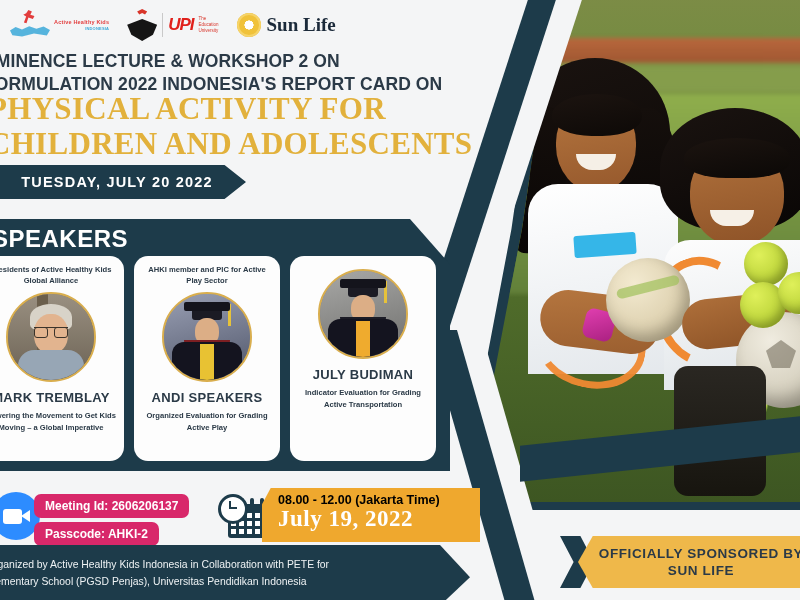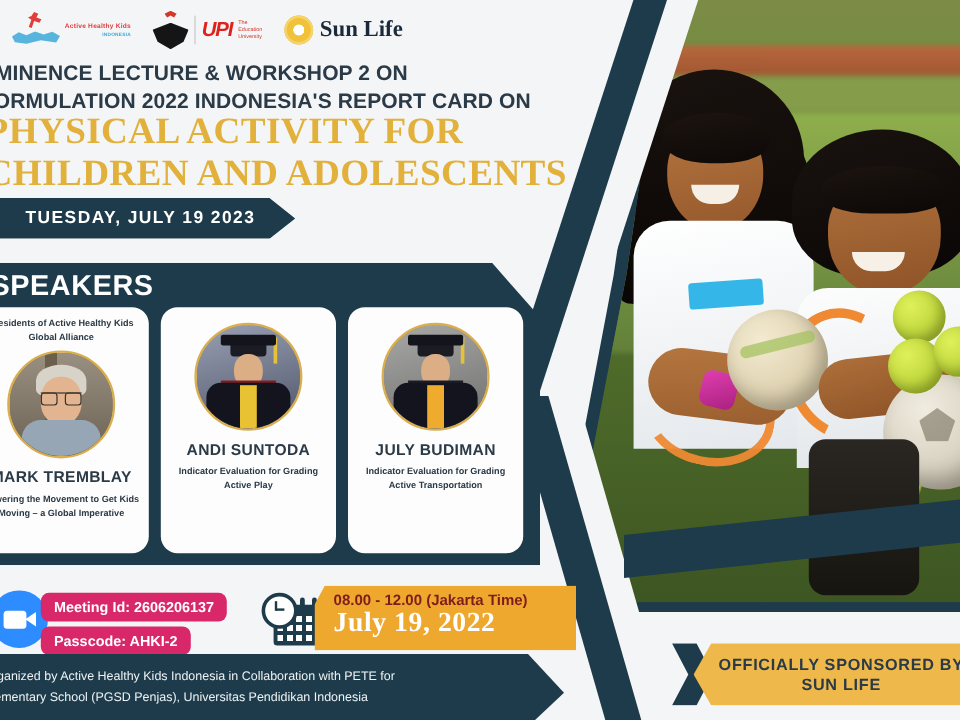--- a/index.html
+++ b/index.html
@@ -212,21 +212,21 @@
              mask:repeating-linear-gradient(180deg,#000 0 5px,transparent 5px 8px);}
   .cal-tab{position:absolute;width:4px;height:8px;background:#1d3b4a;top:6px;border-radius:2px;}
   .clock{position:absolute;left:0px;top:2px;width:24px;height:24px;border-radius:50%;
      background:#fff;border:3px solid #1d3b4a;}
   .clock::before{content:"";position:absolute;left:8px;top:4px;width:2px;height:8px;background:#1d3b4a;}
   .clock::after{content:"";position:absolute;left:9px;top:10px;width:7px;height:2px;background:#1d3b4a;}
 
   .timebox{position:absolute;left:262px;top:488px;width:218px;height:54px;background:#efa82e;
      clip-path:polygon(4% 0,100% 0,100% 100%,0 100%,0 30%);
      padding:5px 0 0 16px;box-sizing:border-box;}
-  .time-top{font-size:12.5px;color:#7f1d1d;font-weight:600;}
+  .time-top{font-size:12.5px;color:#000000;font-weight:600;}
   .time-date{font-family:"Liberation Serif", serif;font-size:23px;font-weight:bold;color:#fff;line-height:1.05;letter-spacing:.5px;}
 
   .org-panel{position:absolute;left:-30px;top:545px;width:500px;height:70px;background:#1d3b4a;
      clip-path:polygon(0 0, 94% 0, 100% 46%, 92% 100%, 0 100%);}
   .org-text{position:absolute;left:-14px;top:556px;width:420px;font-size:10.4px;color:#eef2f4;line-height:1.65;}
 
   .spons{position:absolute;left:578px;top:536px;width:246px;height:52px;background:#efb84a;
      clip-path:polygon(6% 0,100% 0,100% 100%,6% 100%,0 50%);
      display:flex;flex-direction:column;align-items:center;justify-content:center;}
   .spons div{font-size:13.5px;font-weight:bold;color:#2b3a47;letter-spacing:.6px;white-space:nowrap;}
@@ -317,53 +317,54 @@
   <div class="kicker">
     <div>EMINENCE LECTURE &amp; WORKSHOP 2 ON</div>
     <div>FORMULATION 2022 INDONESIA'S  REPORT CARD ON</div>
   </div>
   <div class="maintitle">
     <div>PHYSICAL ACTIVITY FOR</div>
     <div>CHILDREN AND ADOLESCENTS</div>
   </div>
 
   <div class="datebar">
-    <span>TUESDAY, JULY 19 2023</span>
+    <span>TUESDAY, JULY 20 2022</span>
   </div>
 
   <div class="spk-panel"></div>
   <div class="spk-title">SPEAKERS</div>
 
   <div class="cards">
     <div class="card">
       <div class="card-role">Presidents of Active Healthy Kids Global Alliance</div>
       <div class="avatar av-mark">
         <div class="bg"></div>
           <div class="hair"></div>
           <div class="face"></div>
           <div class="glass"></div>
           <div class="shirt"></div>
       </div>
       <div class="card-name">MARK TREMBLAY</div>
       <div class="card-topic">Powering the Movement to Get Kids Moving – a Global Imperative</div>
     </div>
 
     <div class="card">
+      <div class="card-role">AHKI member and PIC for Active Play Sector</div>
       <div class="avatar av-grad">
         <div class="bg"></div>
           <div class="tass"></div>
           <div class="cap2"></div>
           <div class="cap"></div>
         <div class="face"></div>
           <div class="hood"></div>
           <div class="gown"></div>
           <div class="stole"></div>
       </div>
-      <div class="card-name">ANDI SUNTODA</div>
-      <div class="card-topic">Indicator Evaluation for Grading Active Play</div>
+      <div class="card-name">ANDI SPEAKERS</div>
+      <div class="card-topic">Organized Evaluation for Grading Active Play</div>
     </div>
 
     <div class="card">
       <div class="avatar av-grad d">
         <div class="bg"></div>
           <div class="tass"></div>
           <div class="cap2"></div>
           <div class="cap"></div>
         <div class="face"></div>
           <div class="hood"></div>

